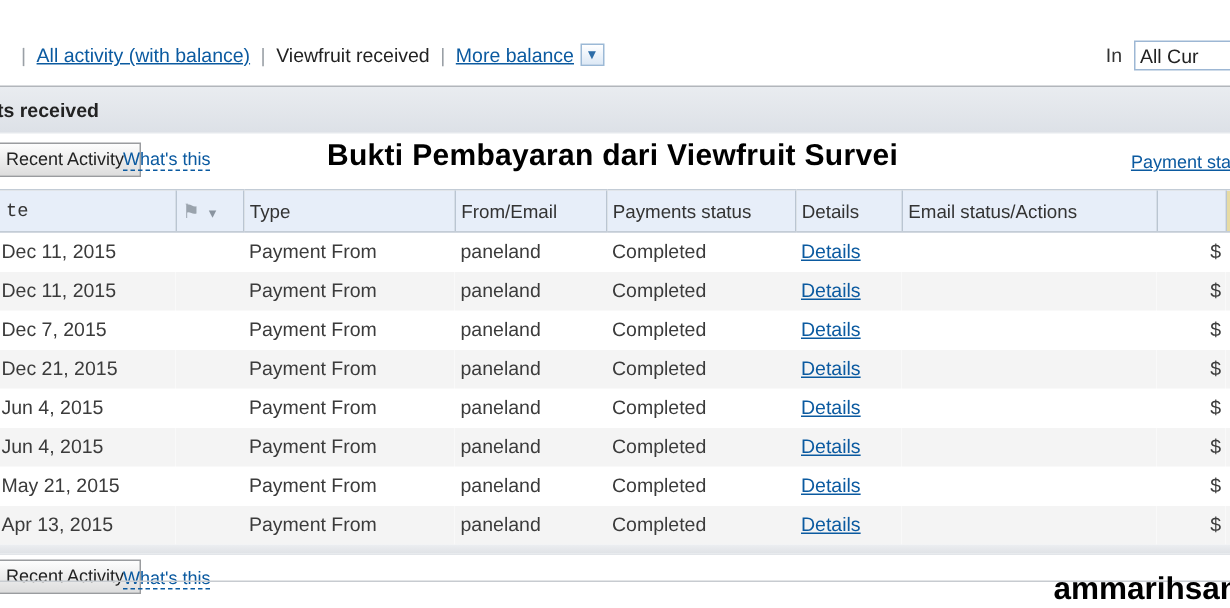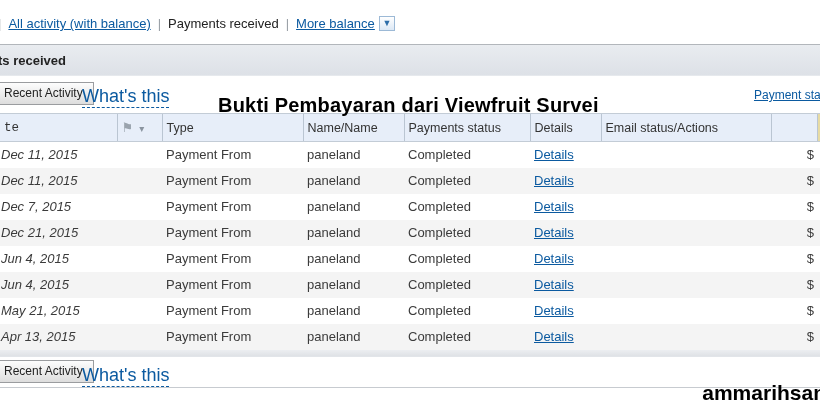--- a/index.html
+++ b/index.html
@@ -6,23 +6,23 @@
   html,body { margin:0; padding:0; }
   body {
     width:820px; height:405px; overflow:hidden; position:relative;
     background:#fff; color:#333;
     font-family:"Liberation Sans", sans-serif; font-size:13px;
   }
   a { color:#0b5aa0; text-decoration:underline; cursor:pointer; }
 
   
   .topbar {
-    height:45px; padding:16px 6px 0 0;
+    height:58px; padding:16px 6px 0 16px;
     border-bottom:1px solid #b2b6bb;
-    display:flex; white-space:nowrap;
+    display:flex; align-items:center; white-space:nowrap;
   }
   .topbar .sep { color:#9aa0a6; margin:0 7px; }
   .topbar .lead-sep { margin:0 7px 0 -2px; color:#9aa0a6; }
   .current-view { color:#222; }
   .dd-box {
     display:inline-block; width:16px; height:15px; margin-left:4px;
     border:1px solid #9cb9d6; background:linear-gradient(#ffffff,#dce8f5);
     font-size:9px; color:#2d6da8; text-align:center; line-height:13px;
     vertical-align:middle; cursor:pointer;
   }
@@ -46,44 +46,44 @@
   
   .toolbar { position:relative; height:37px; }
   .btn {
     display:inline-block; border:1px solid #9a9c9f; color:#222;
     background:linear-gradient(#fdfdfd,#dddddd);
     font-size:12px; padding:3px 10px 4px 10px; cursor:pointer;
   }
   .toolbar .btn { position:absolute; left:-7px; top:6px; }
   .whats-this {
     text-decoration:none; border-bottom:1px dashed #0b5aa0;
-    position:absolute; left:82px; top:10px; font-size:18px;
+    position:absolute; left:82px; top:10px; font-size:12px;
   }
   .overlay-title {
-    position:absolute; left:218px; top:18px;
+    position:absolute; left:218px; top:4px;
     font-size:20px; font-weight:700; color:#000; letter-spacing:0.2px;
     white-space:nowrap;
   }
   .payment-status-link {
     position:absolute; right:-4px; top:12px; font-size:12px; white-space:nowrap;
   }
 
   
   table { border-collapse:collapse; table-layout:fixed; width:829px; }
   th, td { padding:0 4px; overflow:hidden; white-space:nowrap; font-weight:normal; text-align:left; }
   thead th {
     background:#e7eef9; height:28px; font-size:12.5px; color:#333;
     border-top:1px solid #c3ccd6; border-bottom:1px solid #c3ccd6;
     border-left:1px solid #bac5d2;
   }
   thead th:first-child { border-left:none;font-family:Liberation Mono, monospace; }
   thead th.col-amount-tail { background:#e7dba4; }
   tbody td { height:26px; color:#3b3b3b; }
   tbody tr.alt td { background:#f4f4f4; }
-  td.cell-date { padding-left:1px;font-style:italic; }
+  td.cell-date { padding-left:1px; }
   td.cell-amount, th.col-amount { text-align:right; padding-right:3px; }
   .flag-glyph { color:#9aa3ad; font-size:13px; }
   .chev { color:#8a94a0; font-size:10px; margin-left:6px; }
 
   .table-footer-strip {
     height:7px; background:linear-gradient(#eceef1,#dfe2e6);
     border-bottom:1px solid #e2e5e9;
   }
 
   
@@ -96,24 +96,28 @@
     font-size:21px; font-weight:700; color:#000; white-space:nowrap;
   }
 </style>
 </head>
 <body>
 
 <div class="topbar">
   <span class="lead-sep">|</span>
   <a>All activity (with balance)</a>
   <span class="sep">|</span>
-  <span class="current-view">Payments received</span>
+  <span class="current-view">Viewfruit received</span>
   <span class="sep">|</span>
   <a>More balance</a>
   <span class="dd-box">▼</span>
+  <div class="topbar-right">
+    <span>In</span>
+    <div class="currency-select">All Cur</div>
+  </div>
 </div>
 
 <div class="rangebar">
   <b>ts received</b>
 </div>
 
 <div class="toolbar">
   <span class="btn">Recent Activity</span>
   <a class="whats-this">What's this</a>
   <span class="overlay-title">Bukti Pembayaran dari Viewfruit Survei</span>
@@ -132,21 +136,21 @@
       <col style="width:46px">
       <col style="width:12px">
   </colgroup>
   <thead>
     <tr>
       <th>te</th>
       <th>
         <span class="flag-glyph">⚑</span><span class="chev">▾</span>
       </th>
       <th>Type</th>
-      <th>Name/Name</th>
+      <th>From/Email</th>
       <th>Payments status</th>
       <th>Details</th>
       <th>Email status/Actions</th>
       <th class="col-amount"></th>
       <th class="col-amount-tail"></th>
     </tr>
   </thead>
   <tbody>
       <tr>
     <td class="cell-date">Dec 11, 2015</td>

